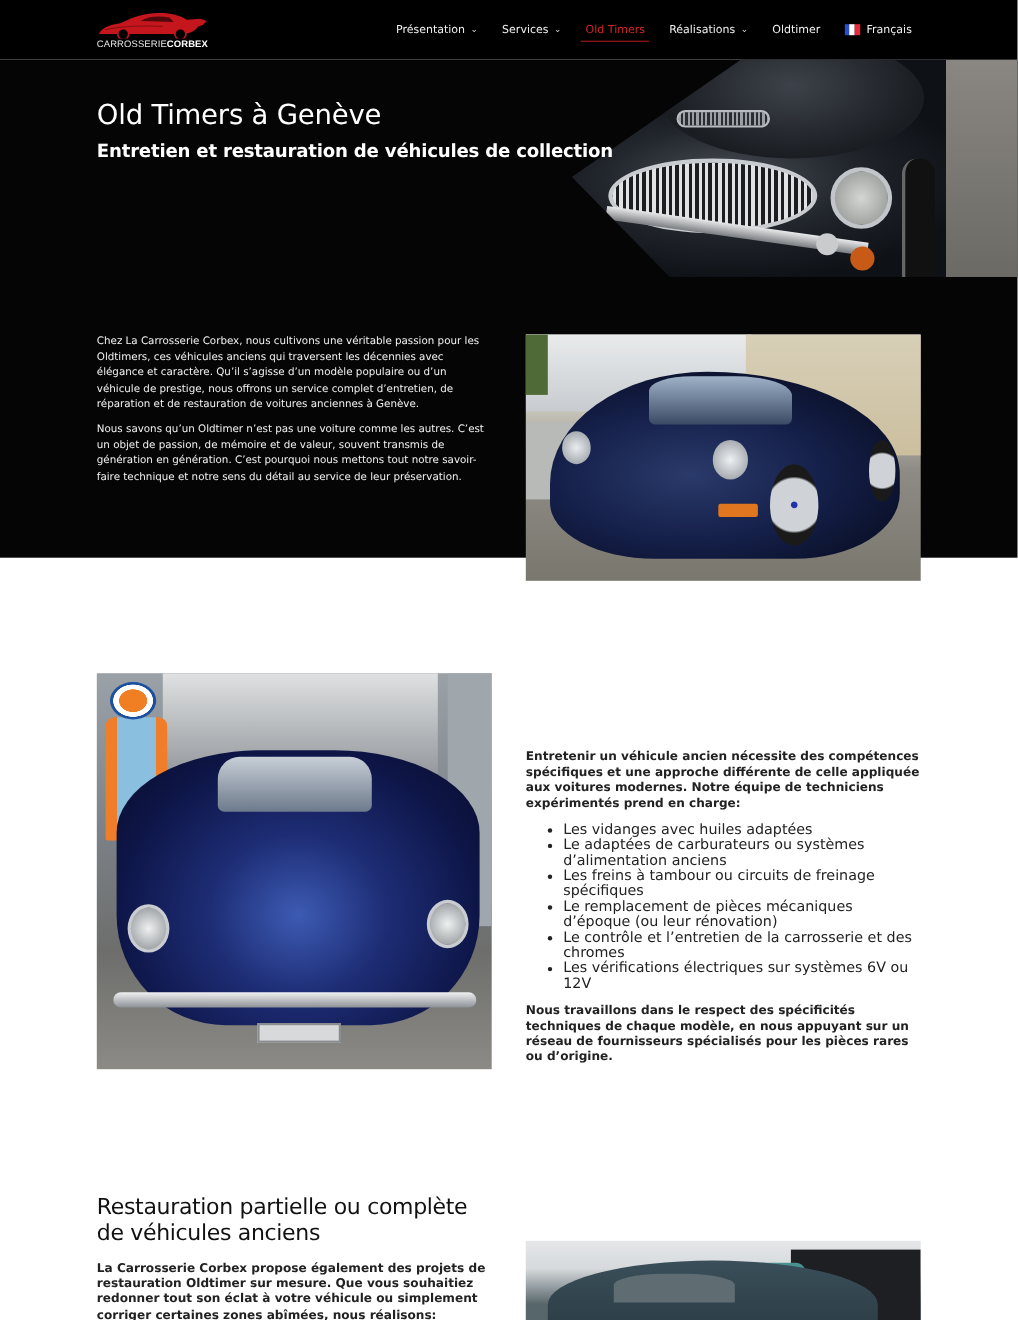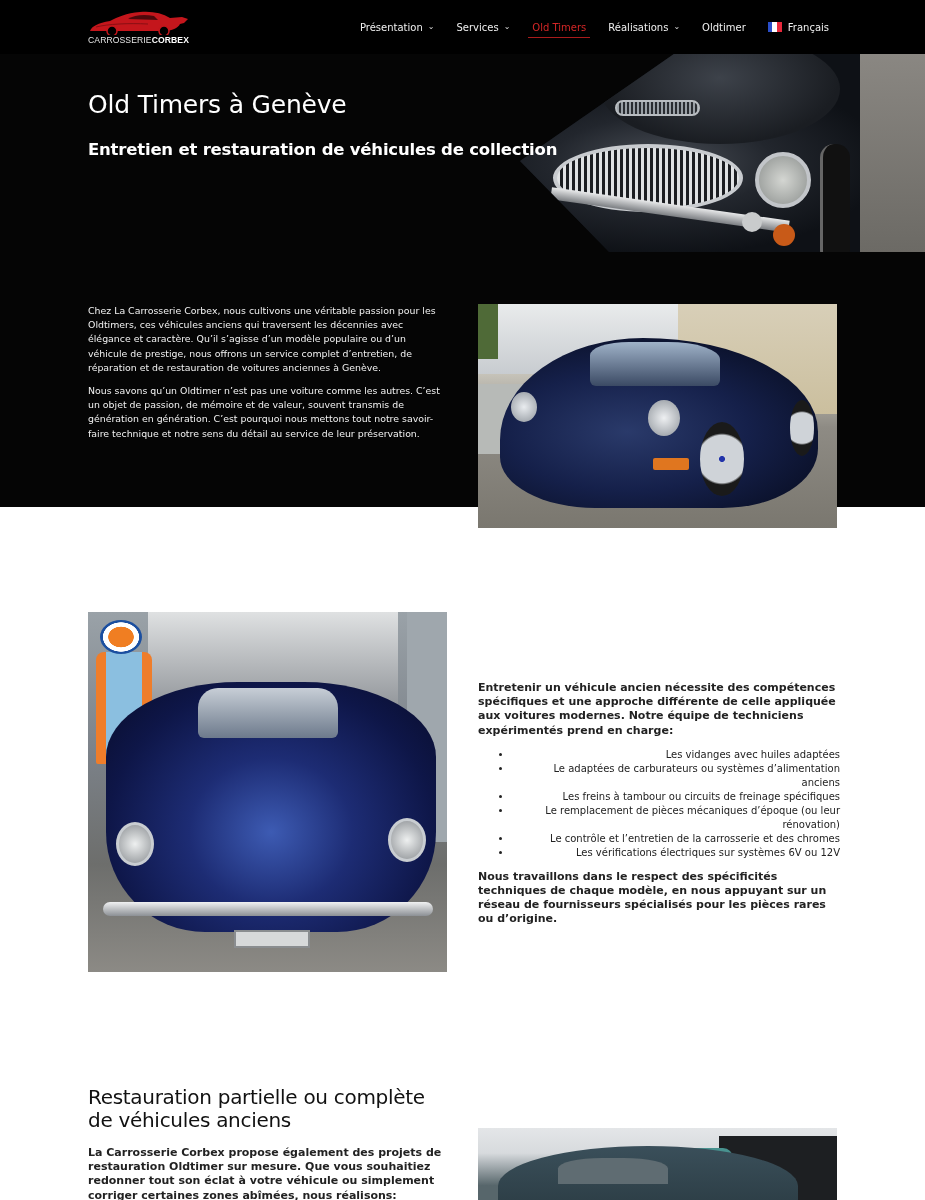--- a/index.html
+++ b/index.html
@@ -50,21 +50,21 @@
     .hero-img .indic { position: absolute; left: 253px; top: 170px; width: 22px; height: 22px; border-radius: 50%; background: #c85a18; }
     .hero-img .fog { position: absolute; left: 222px; top: 158px; width: 20px; height: 20px; border-radius: 50%; background: #c9cbcc; }
     .hero-img .wheel { position: absolute; left: 300px; top: 90px; width: 30px; height: 120px; border-radius: 14px; background: #111; border-left: 3px solid #666; }
     .hero-img .bumper { position: absolute; left: 30px; top: 150px; width: 240px; height: 12px; background: linear-gradient(180deg,#e8e9ea,#7b7e82); transform: rotate(8deg); }
 
     .hero-title {
       position: absolute; left: 88px; top: 36px; font-family: "DejaVu Sans", sans-serif;
       font-size: 25px; font-weight: 500; color: #fff; letter-spacing: -0.2px;
     }
     .hero-sub {
-      position: absolute; left: 88px; top: 86px; font-family: "DejaVu Sans", sans-serif;
+      position: absolute; left: 88px; top: 74px; font-family: "DejaVu Sans", sans-serif;
       font-size: 16.5px; color: #fff; letter-spacing: -0.2px;
     }
     .intro { position: absolute; left: 88px; top: 250px; width: 358px; color: #f2f2f2; font-size: 9.4px; line-height: 14.2px; }
     .intro p { margin-bottom: 9px; }
 
     .photo { position: absolute; overflow: hidden; }
     
     .porsche { left: 478px; top: 304px; width: 359px; height: 224px; background: linear-gradient(180deg,#d9d8d2 0%,#c9c6bc 30%,#8e8b84 55%,#7a776f 100%); }
     .porsche .bld { position: absolute; left: 0; top: 0; width: 205px; height: 70px; background: linear-gradient(180deg,#e9ebec,#c8ccd0); }
     .porsche .bld2 { position: absolute; left: 200px; top: 0; width: 159px; height: 110px; background: linear-gradient(180deg,#d8cfb8,#cbbf9e); }
@@ -96,21 +96,21 @@
     .jaguar .ws { position: absolute; left: 110px; top: 76px; width: 140px; height: 50px; background: linear-gradient(180deg,#c7ced6,#6d7a8c); border-radius: 20px 20px 6px 6px; }
     .jaguar .l1 { position: absolute; left: 28px; top: 210px; width: 38px; height: 44px; border-radius: 50%; border: 3px solid #c9cdd1; background: radial-gradient(circle,#eef0f0,#8a8e92); }
     .jaguar .l2 { position: absolute; left: 300px; top: 206px; width: 38px; height: 44px; border-radius: 50%; border: 3px solid #c9cdd1; background: radial-gradient(circle,#eef0f0,#8a8e92); }
     .jaguar .bump { position: absolute; left: 15px; top: 290px; width: 330px; height: 14px; background: linear-gradient(180deg,#f0f1f2,#8c9095); border-radius: 7px; }
     .jaguar .plate { position: absolute; left: 146px; top: 318px; width: 76px; height: 18px; background: #d7d9da; border: 2px solid #8a8d90; }
 
     
     .s2 { position: absolute; left: 478px; top: 667px; width: 362px; }
     .h2 { font-family: "DejaVu Sans", sans-serif; font-size: 20px; line-height: 23px; color: #111; letter-spacing: -0.3px; font-weight: 400; }
     .body { font-size: 11px; line-height: 14.2px; color: #222; margin-top: 14px; font-weight: bold; }
-    .s2 ul { margin: 10px 0 10px 34px; font-size: 10px; line-height: 14px; color: #222; text-align: right; }
+    .s2 ul { margin: 10px 0 10px 34px; font-size: 13px; line-height: 14px; color: #222; }
     .s2 ul li { padding-left: 0; }
 
     .s3 { position: absolute; left: 88px; top: 1086px; width: 362px; }
 
     .sprite { left: 478px; top: 1128px; width: 359px; height: 72px; background: linear-gradient(180deg,#e4e6e8 0%,#d7dadd 35%,#57666b 80%); }
     .sprite .dark { position: absolute; right: 0; top: 8px; width: 118px; height: 64px; background: #1d1f22; }
     .sprite .car { position: absolute; left: 20px; top: 18px; width: 300px; height: 80px; border-radius: 50% 50% 0 0; background: linear-gradient(180deg,#3a4f5a,#28383f); }
     .sprite .win { position: absolute; left: 80px; top: 30px; width: 110px; height: 26px; border-radius: 40% 40% 0 0; background: #5f6c72; }
     .sprite .teal { position: absolute; left: 195px; top: 20px; width: 60px; height: 30px; background: #48928f; border-radius: 10px; }
   </style>

